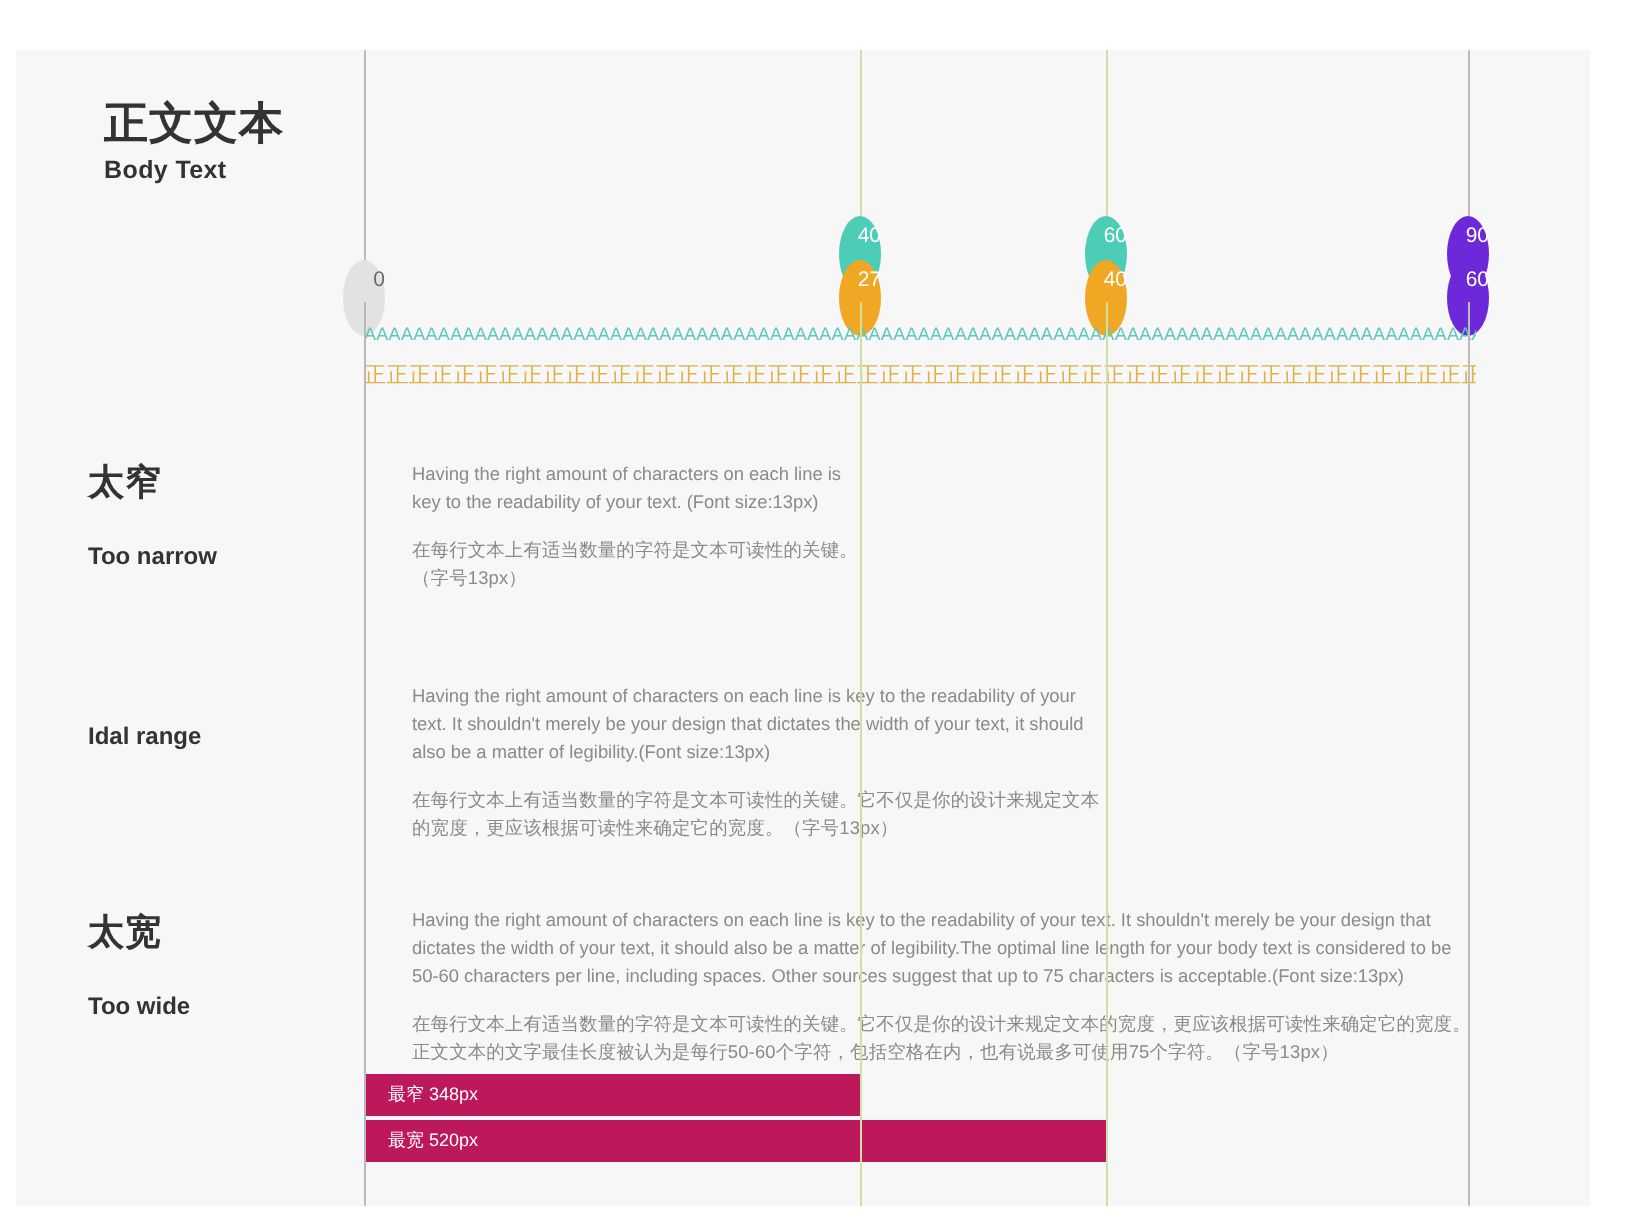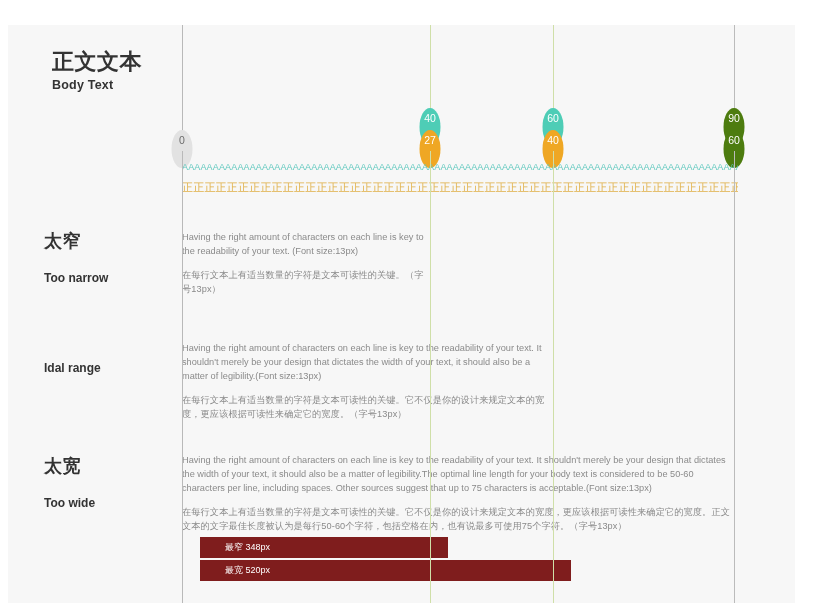--- a/index.html
+++ b/index.html
@@ -58,27 +58,27 @@
   .guide-red   { background: #bbbbbb; }
   .bubble {
     position: absolute;
     transform: translateX(-50%);
     width: 21px;
     height: 38px;
     border-radius: 50%;
     color: #ffffff;
     font-size: 10.5px;
     line-height: 21px;
-    text-align: center;
+    text-align: right;
     font-family: "Liberation Sans", sans-serif;
   }
   .b-grey  { background: #e2e2e2; color: #6b6b6b; }
   .b-teal  { background: #4ecdb6; }
   .b-amber { background: #efa724; }
-  .b-red   { background: #4d7c0f; }
+  .b-red   { background: #6d28d9; }
 
   
   .ruler {
     position: absolute;
     white-space: nowrap;
     overflow: hidden;
     font-family: "Liberation Sans", "DejaVu Sans", sans-serif;
     letter-spacing: 0px;
   }
   #ruler-latin {
@@ -119,34 +119,34 @@
   }
 
   
   .copy {
     position: absolute;
     left: 182px;
     color: #8a8a8a;
     font-size: 9.2px;
     line-height: 14px;
   }
-  .copy p { margin: 0; }
+  .copy p { margin: 0; padding-left: 24px; }
   .copy p + p { margin-top: 10px; }
   .copy .cjk { letter-spacing: 0.1px; }
 
   
   .mbar {
     position: absolute;
-    left: 200px;
+    left: 182px;
     height: 21px;
-    background: #7f1d1d;
+    background: #be185d;
     color: #ffffff;
     font-size: 9px;
     line-height: 21px;
-    padding-left: 25px;
+    padding-left: 12px;
     box-sizing: border-box;
     white-space: nowrap;
   }
 </style>
 </head>
 <body>
 
 <div id="page">
 
   <div class="guide guide-start" style="left:174px;"></div>

